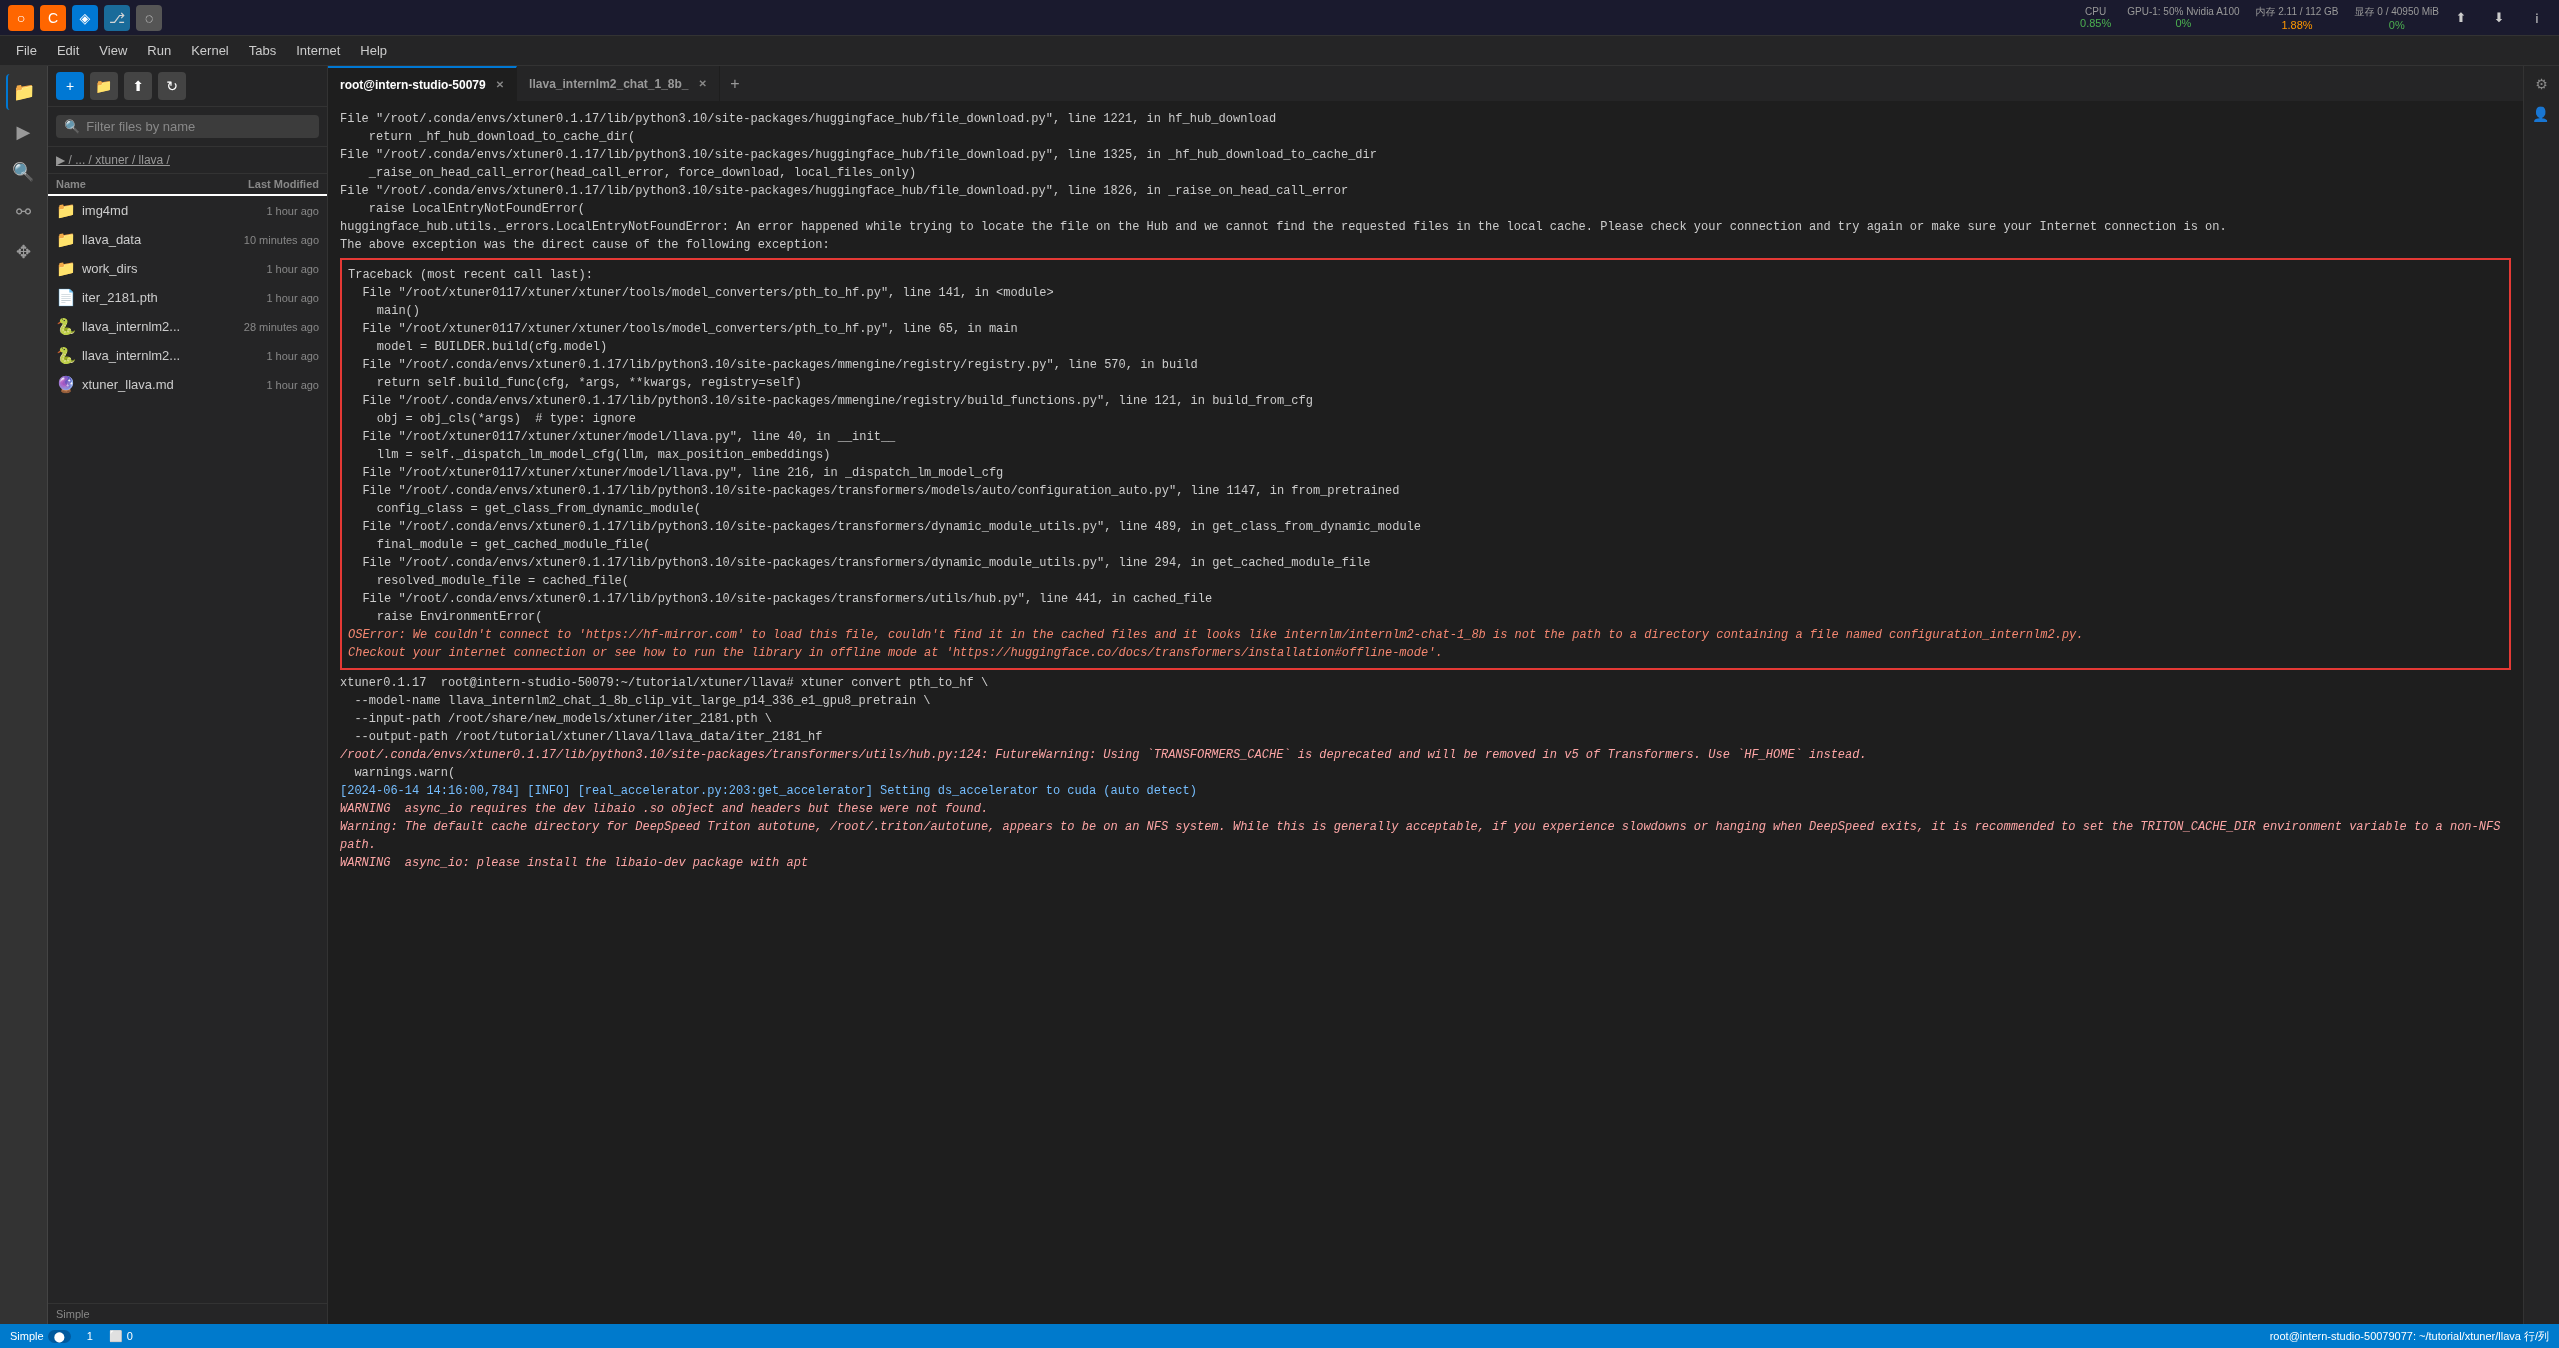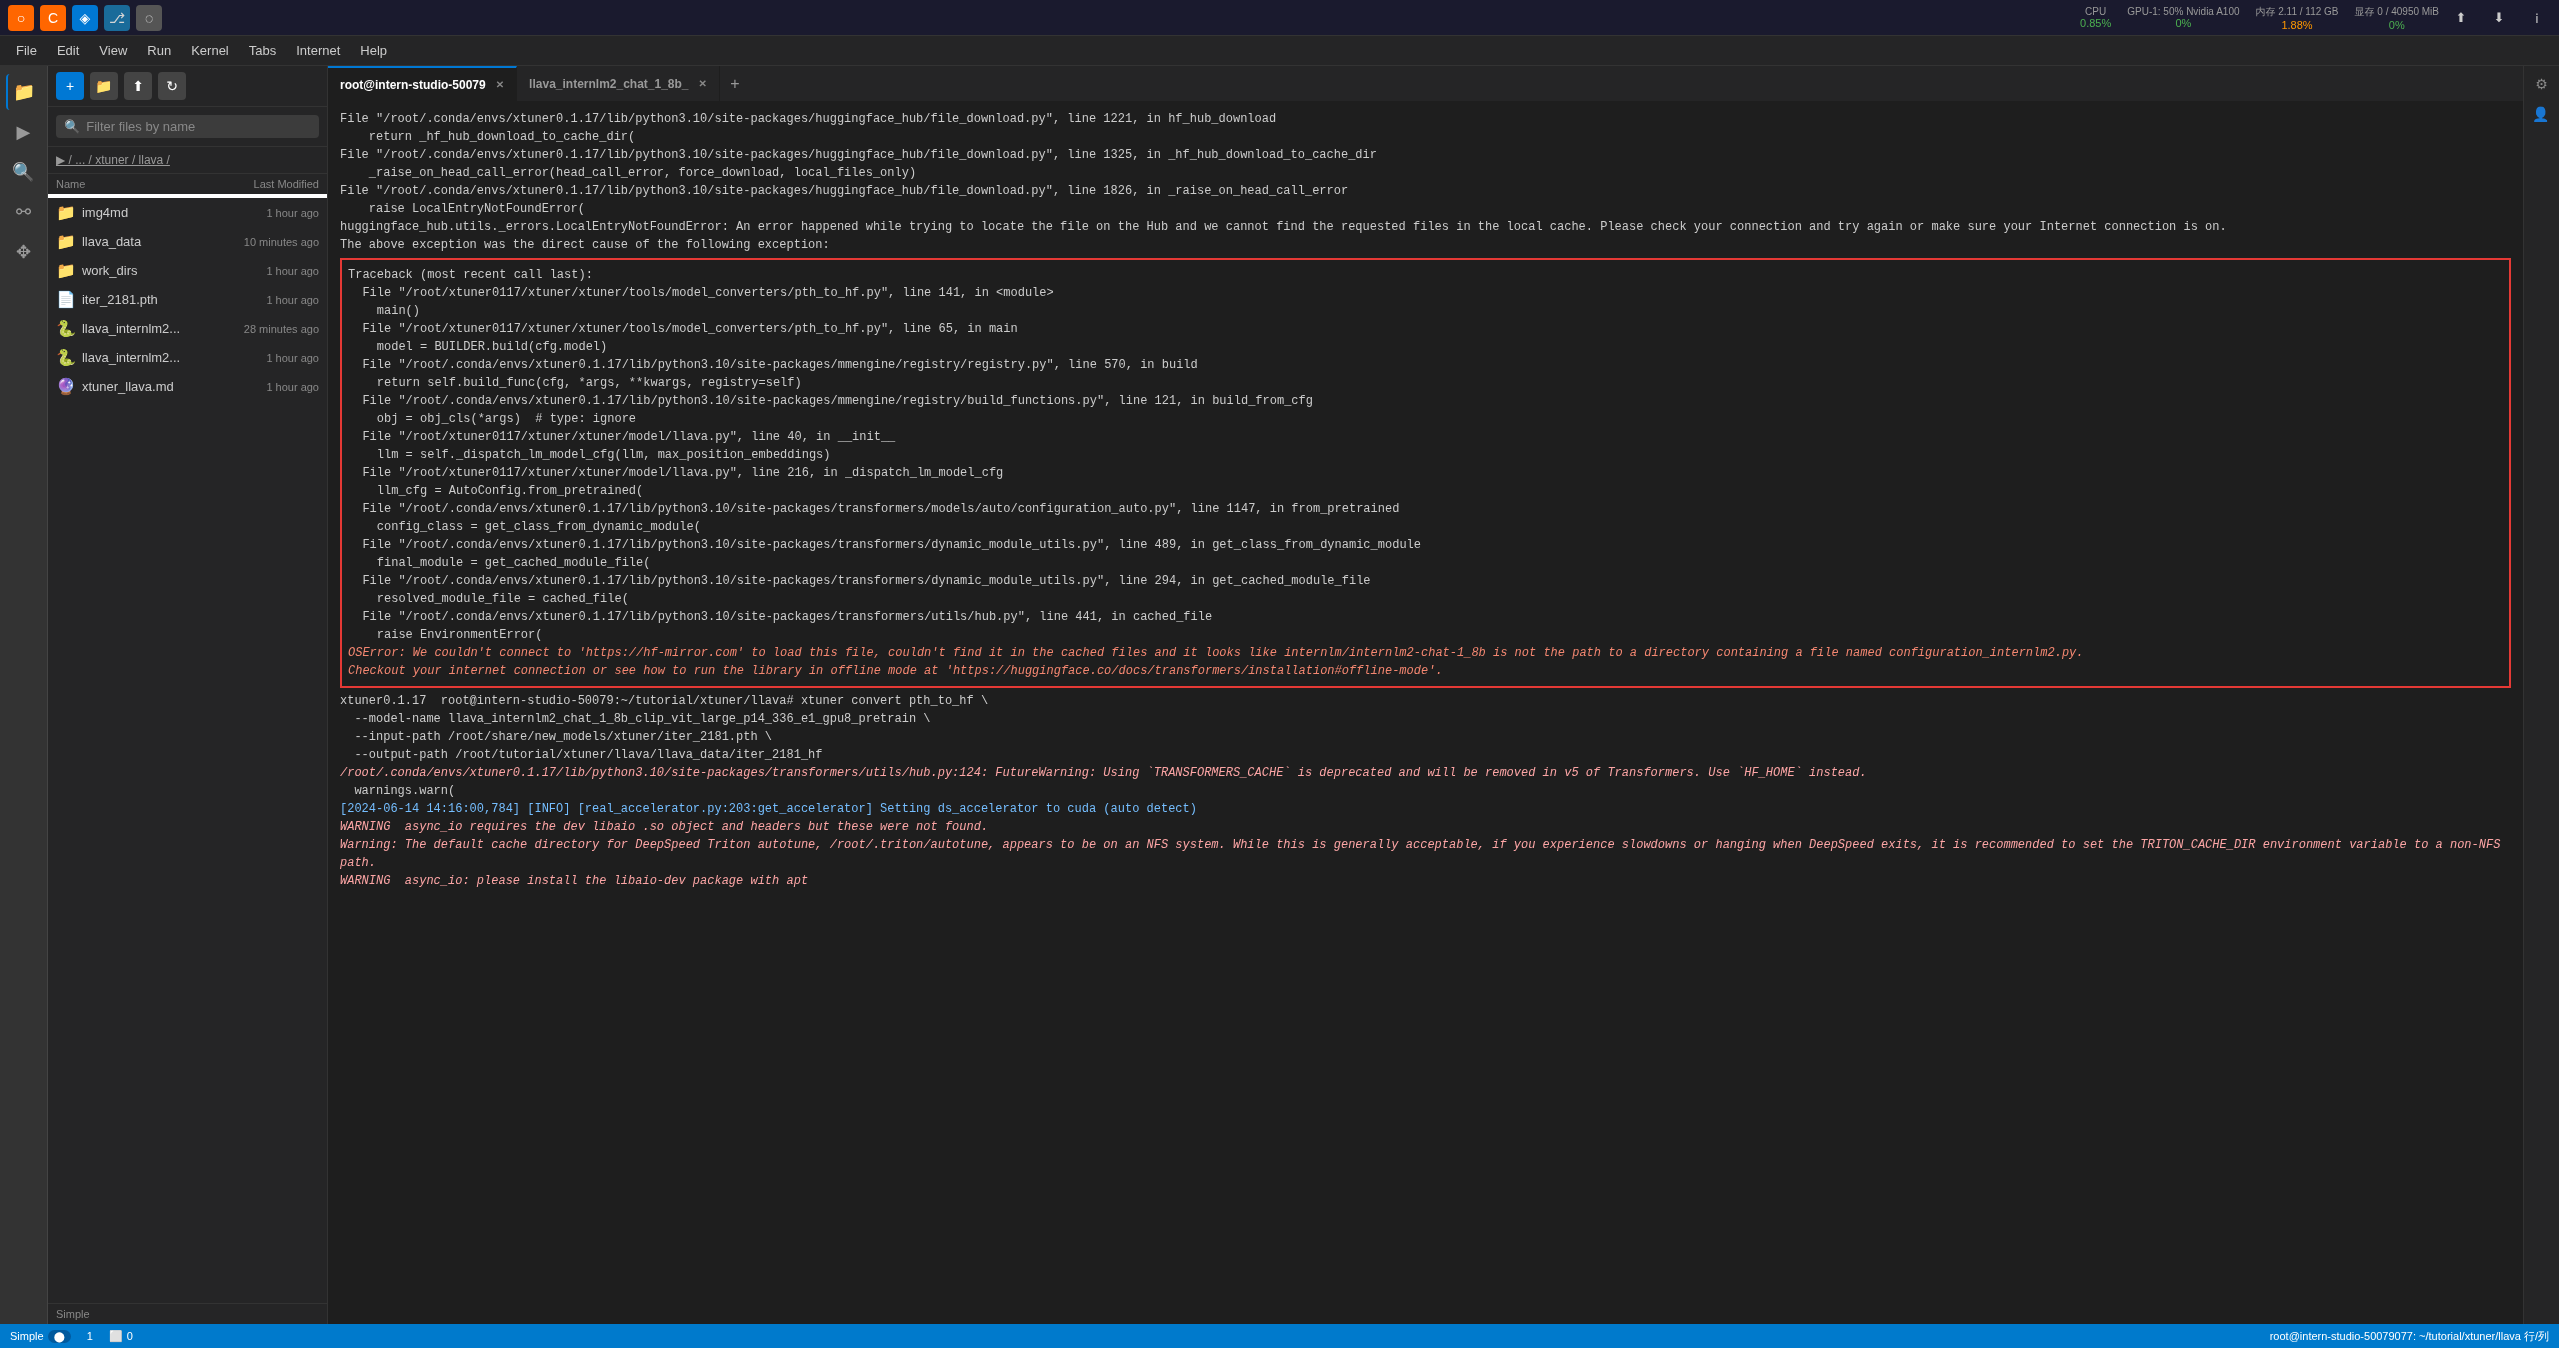--- a/index.html
+++ b/index.html
@@ -88,21 +88,21 @@
     .filter-input-wrap { display: flex; align-items: center; background: #3c3c3c; border-radius: 4px; padding: 4px 8px; gap: 6px; }
     .filter-input-wrap input { background: none; border: none; outline: none; color: #ccc; flex: 1; font-size: 13px; }
     .filter-input-wrap input::placeholder { color: #888; }
 
     
     #breadcrumb { padding: 6px 8px; font-size: 12px; color: #999; border-bottom: 1px solid #333; text-decoration: underline; }
     #breadcrumb span { cursor: pointer; }
 
     
     #file-list { flex: 1; overflow-y: auto; }
-    .file-list-header { display: flex; padding: 4px 8px; font-size: 11px; color: #888; border-bottom: 4px solid #ffffff; font-weight: normal; }
+    .file-list-header { display: flex; padding: 4px 8px; font-size: 11px; color: #888; border-bottom: 2px solid #ffffff; font-weight: bold; }
     .col-name { flex: 1; }
     .col-modified { width: 130px; text-align: right; font-size: 11px; }
 
     .file-item { display: flex; align-items: center; padding: 5px 8px; cursor: pointer; }
     .file-icon { margin-right: 6px; font-size: 16px; }
     .file-name { flex: 1; font-size: 13px; color: #cccccc; white-space: nowrap; overflow: hidden; text-overflow: ellipsis; }
     .file-modified { width: 130px; text-align: right; font-size: 11px; color: #888; white-space: nowrap; }
 
     
     #sidebar-status { padding: 4px 8px; font-size: 11px; color: #888; border-top: 1px solid #333; display: flex; gap: 8px; align-items: center; }
@@ -306,21 +306,20 @@
               <div class="output-line ">    main()</div>
               <div class="output-line ">  File "/root/xtuner0117/xtuner/xtuner/tools/model_converters/pth_to_hf.py", line 65, in main</div>
               <div class="output-line ">    model = BUILDER.build(cfg.model)</div>
               <div class="output-line ">  File "/root/.conda/envs/xtuner0.1.17/lib/python3.10/site-packages/mmengine/registry/registry.py", line 570, in build</div>
               <div class="output-line ">    return self.build_func(cfg, *args, **kwargs, registry=self)</div>
               <div class="output-line ">  File "/root/.conda/envs/xtuner0.1.17/lib/python3.10/site-packages/mmengine/registry/build_functions.py", line 121, in build_from_cfg</div>
               <div class="output-line ">    obj = obj_cls(*args)  # type: ignore</div>
               <div class="output-line ">  File "/root/xtuner0117/xtuner/xtuner/model/llava.py", line 40, in __init__</div>
               <div class="output-line ">    llm = self._dispatch_lm_model_cfg(llm, max_position_embeddings)</div>
               <div class="output-line ">  File "/root/xtuner0117/xtuner/xtuner/model/llava.py", line 216, in _dispatch_lm_model_cfg</div>
-              <div class="output-line ">    llm_cfg = AutoConfig.from_pretrained(</div>
               <div class="output-line ">  File "/root/.conda/envs/xtuner0.1.17/lib/python3.10/site-packages/transformers/models/auto/configuration_auto.py", line 1147, in from_pretrained</div>
               <div class="output-line ">    config_class = get_class_from_dynamic_module(</div>
               <div class="output-line ">  File "/root/.conda/envs/xtuner0.1.17/lib/python3.10/site-packages/transformers/dynamic_module_utils.py", line 489, in get_class_from_dynamic_module</div>
               <div class="output-line ">    final_module = get_cached_module_file(</div>
               <div class="output-line ">  File "/root/.conda/envs/xtuner0.1.17/lib/python3.10/site-packages/transformers/dynamic_module_utils.py", line 294, in get_cached_module_file</div>
               <div class="output-line ">    resolved_module_file = cached_file(</div>
               <div class="output-line ">  File "/root/.conda/envs/xtuner0.1.17/lib/python3.10/site-packages/transformers/utils/hub.py", line 441, in cached_file</div>
               <div class="output-line ">    raise EnvironmentError(</div>
               <div class="output-line error">OSError: We couldn't connect to 'https://hf-mirror.com' to load this file, couldn't find it in the cached files and it looks like internlm/internlm2-chat-1_8b is not the path to a directory containing a file named configuration_internlm2.py.</div>
               <div class="output-line error">Checkout your internet connection or see how to run the library in offline mode at 'https://huggingface.co/docs/transformers/installation#offline-mode'.</div>

